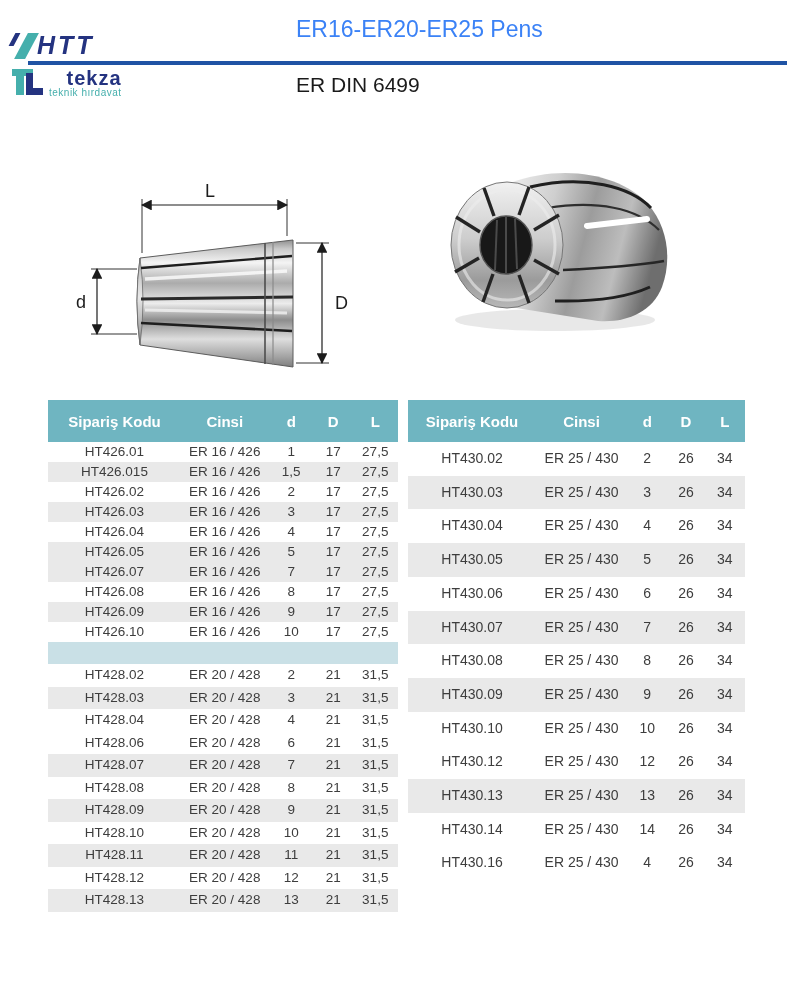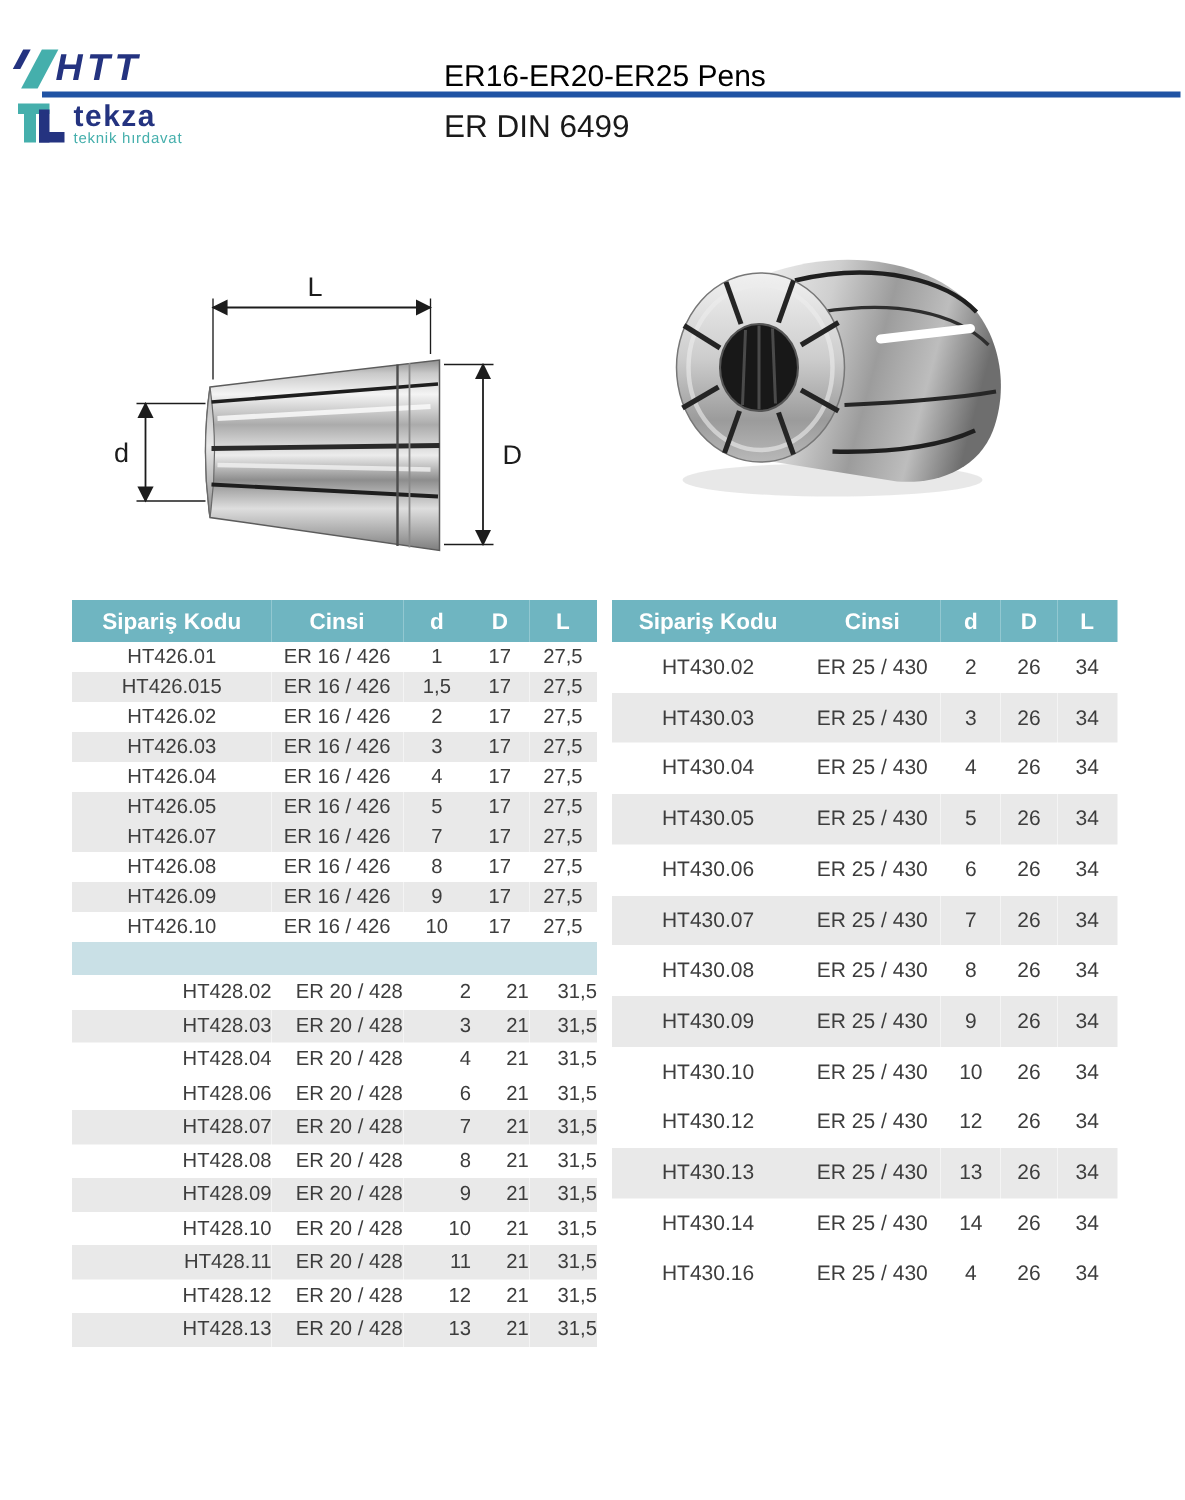--- a/index.html
+++ b/index.html
@@ -17,41 +17,41 @@
   .htt-slash-sm{width:5px;height:13px;background:var(--navy);transform:skewX(-28deg);margin-right:4px;}
   .htt-slash-lg{width:11px;height:26px;background:var(--brandteal);transform:skewX(-28deg);}
   .htt-text{color:var(--navy);font-size:25px;line-height:26px;font-weight:bold;font-style:italic;letter-spacing:3px;}
   .blue-rule{position:absolute;left:28px;top:61px;width:759px;height:4px;background:var(--blue);}
   .tekza-logo{position:absolute;left:12px;top:68px;display:flex;align-items:flex-start;}
   .tekza-mark{position:relative;width:32px;height:30px;margin-right:5px;}
   .tekza-t-top{position:absolute;left:0;top:1px;width:21px;height:7px;background:var(--brandteal);}
   .tekza-t-stem{position:absolute;left:4px;top:8px;width:8px;height:19px;background:var(--brandteal);}
   .tekza-l-stem{position:absolute;left:14px;top:5px;width:7px;height:22px;background:var(--navy);}
   .tekza-l-bot{position:absolute;left:14px;top:20px;width:17px;height:7px;background:var(--navy);}
-  .tekza-txt{display:flex;flex-direction:column;}
+  .tekza-txt{display:flex;flex-direction:column;text-align:right;}
   .tekza-name{color:var(--navy);font-size:20px;font-weight:bold;line-height:20px;letter-spacing:1px;}
   .tekza-sub{color:var(--brandteal);font-size:10px;line-height:9px;letter-spacing:.5px;}
-  .page-title{position:absolute;left:296px;top:40px;font-size:20px;color:#000000;}
+  .page-title{position:absolute;left:296px;top:16px;font-size:23px;color:#3b82f6;}
   .page-subtitle{position:absolute;left:296px;top:73px;font-size:21px;color:#1a1a1a;}
 
   
   .fig-drawing{position:absolute;left:45px;top:163px;width:330px;height:225px;}
   .fig-photo{position:absolute;left:435px;top:150px;width:250px;height:190px;}
   .dim-label{font-size:18px;fill:#1c1c1c;font-family:"Liberation Sans",sans-serif;}
 
   
   table.data-table{position:absolute;border-collapse:collapse;table-layout:fixed;
     text-align:center;color:#3d3d3d;}
   .tbl-left{left:48px;top:400px;width:350px;font-size:13.5px;}
   .tbl-right{left:408px;top:400px;width:337px;font-size:14px;}
   .data-table thead th{background:var(--teal);color:#fff;font-weight:bold;
-    height:28px;font-size:15px;padding:0;margin-left:32px;}
+    height:42px;font-size:15px;padding:0;margin-left:32px;}
   .data-table td{padding:0;overflow:hidden;white-space:nowrap;}
   .tbl-left td{height:20px;line-height:20px;}
-  .tbl-left tr.g2 td{height:15px;line-height:22.5px;text-align:right;}
+  .tbl-left tr.g2 td{height:15px;line-height:22.5px;}
   .tbl-right td{height:33.7px;line-height:33.7px;}
   tr.odd td{background:var(--altgray);}
   tr.sep td{background:var(--sep);height:22px;}
 </style>
 </head>
 <body>
 
 <div class="htt-logo">
   <span class="htt-mark">
     <span class="htt-slash-sm"></span>

